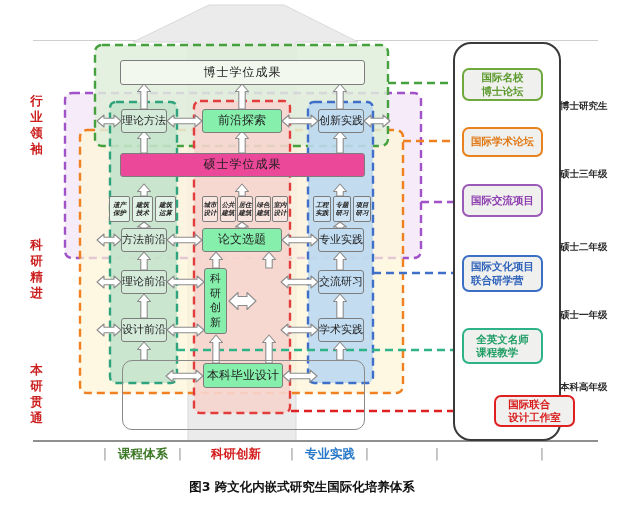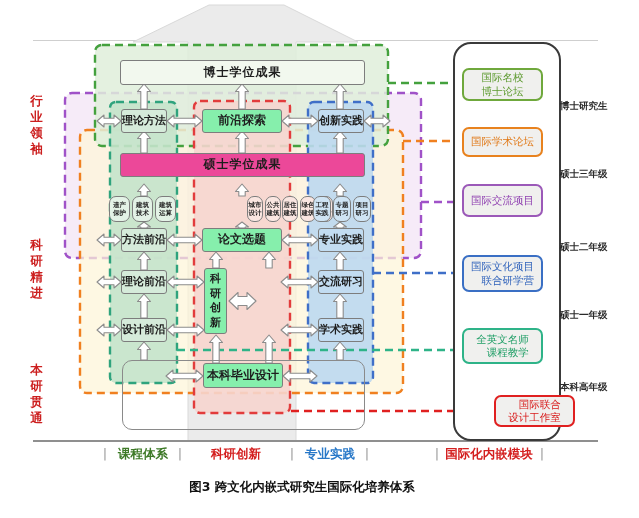--- a/index.html
+++ b/index.html
@@ -6,31 +6,31 @@
   #stage{
     position:relative;width:639px;height:518px;background:#ffffff;overflow:hidden;
     font-family:"DejaVu Sans","Liberation Sans",sans-serif;
   }
   #bgsvg{position:absolute;left:0;top:0;z-index:1;}
   
   .bx{
     position:absolute;box-sizing:border-box;z-index:3;
     border:1.2px solid #7d7d7d;border-radius:3px;
     display:flex;align-items:center;justify-content:center;text-align:center;
-    font-weight:bold;color:#1e1e1e;font-size:11px;line-height:1.1;
+    font-weight:normal;color:#1e1e1e;font-size:11px;line-height:1.1;
   }
   .green-col{background:#d5ebda;}
   .red-col{background:#86efac;}
   .blue-col{background:#c2dcf1;}
   .outcome{background:#f2f8ee;font-size:12px;letter-spacing:1px;}
   .outcome2{background:#ec4899;font-size:12px;letter-spacing:1px;}
-  .sm{font-size:6.5px;line-height:8px;font-weight:bold;border-radius:7px;
-      word-break:break-all;padding:1px 0;align-items:center;}
+  .sm{font-size:6.5px;line-height:8px;font-weight:bold;border-radius:2px;
+      word-break:break-all;padding:1px 0;align-items:center;font-style:italic;}
   .sm.g{background:#e3f2e6;}
-  .sm.r{background:#fae6e1;margin-left:45px;}
+  .sm.r{background:#fae6e1;}
   .sm.b{background:#cfe4f4;}
   .vert{word-break:break-all;line-height:14.5px;font-size:11px;padding:2px 0;}
   
   .platform{
     position:absolute;z-index:2;border:1.3px solid #8a8a8a;border-radius:10px;background:transparent;
   }
   .motto{
     position:absolute;z-index:3;text-align:center;font-weight:bold;color:#222;
     font-size:11.5px;letter-spacing:.3em;
   }
@@ -39,22 +39,22 @@
     position:absolute;z-index:3;width:15px;color:#cc1f1f;font-weight:bold;font-size:12.5px;
     line-height:16px;word-break:break-all;text-align:center;
   }
   
   .panel{
     position:absolute;z-index:2;border:2.6px solid #3a3a3a;border-radius:18px;background:#ffffff;
   }
   .mod{
     position:absolute;z-index:3;left:462px;width:81px;box-sizing:border-box;
     border:2.2px solid;border-radius:7px;background:#f0f0ee;
-    display:flex;align-items:center;justify-content:center;text-align:right;
-    font-weight:normal;font-size:10.5px;line-height:1.25;white-space:pre-line;
+    display:flex;align-items:center;justify-content:center;text-align:left;
+    font-weight:bold;font-size:10.5px;line-height:1.25;white-space:pre-line;
   }
   .mod0{border-color:#6fa83c;color:#5c9a2e;}
   .mod1{border-color:#e8821e;color:#e07816;}
   .mod2{border-color:#9b59b8;color:#8e3fb0;}
   .mod3{border-color:#3a6fc4;color:#2f62bb;}
   .mod4{border-color:#2eb388;color:#1f9e66;}
   .mod5{border-color:#e02020;color:#d81b1b;margin-left:32px;}
   .stage-label{
     position:absolute;z-index:3;left:560px;width:74px;text-align:left;
     font-size:9.5px;font-weight:600;color:#2a2a2a;
@@ -194,17 +194,16 @@
   <div class="stage-label" style="top:381px">本科高年级</div>
 
   <div class="lsep" style="left:102px">|</div>
   <div class="legend lg0" style="left:112px;width:62px">课程体系</div>
   <div class="lsep" style="left:177px">|</div>
   <div class="legend lg1" style="left:205px;width:62px">科研创新</div>
   <div class="lsep" style="left:289px">|</div>
   <div class="legend lg2" style="left:299px;width:62px">专业实践</div>
   <div class="lsep" style="left:364px">|</div>
   <div class="lsep" style="left:434px">|</div>
-  <div class="legend lg3" style="left:442px;width:94px">国际化内嵌模块</div>
   <div class="lsep" style="left:539px">|</div>
 
   <div class="caption">图3  跨文化内嵌式研究生国际化培养体系</div>
 </div>
 
 </body></html>

